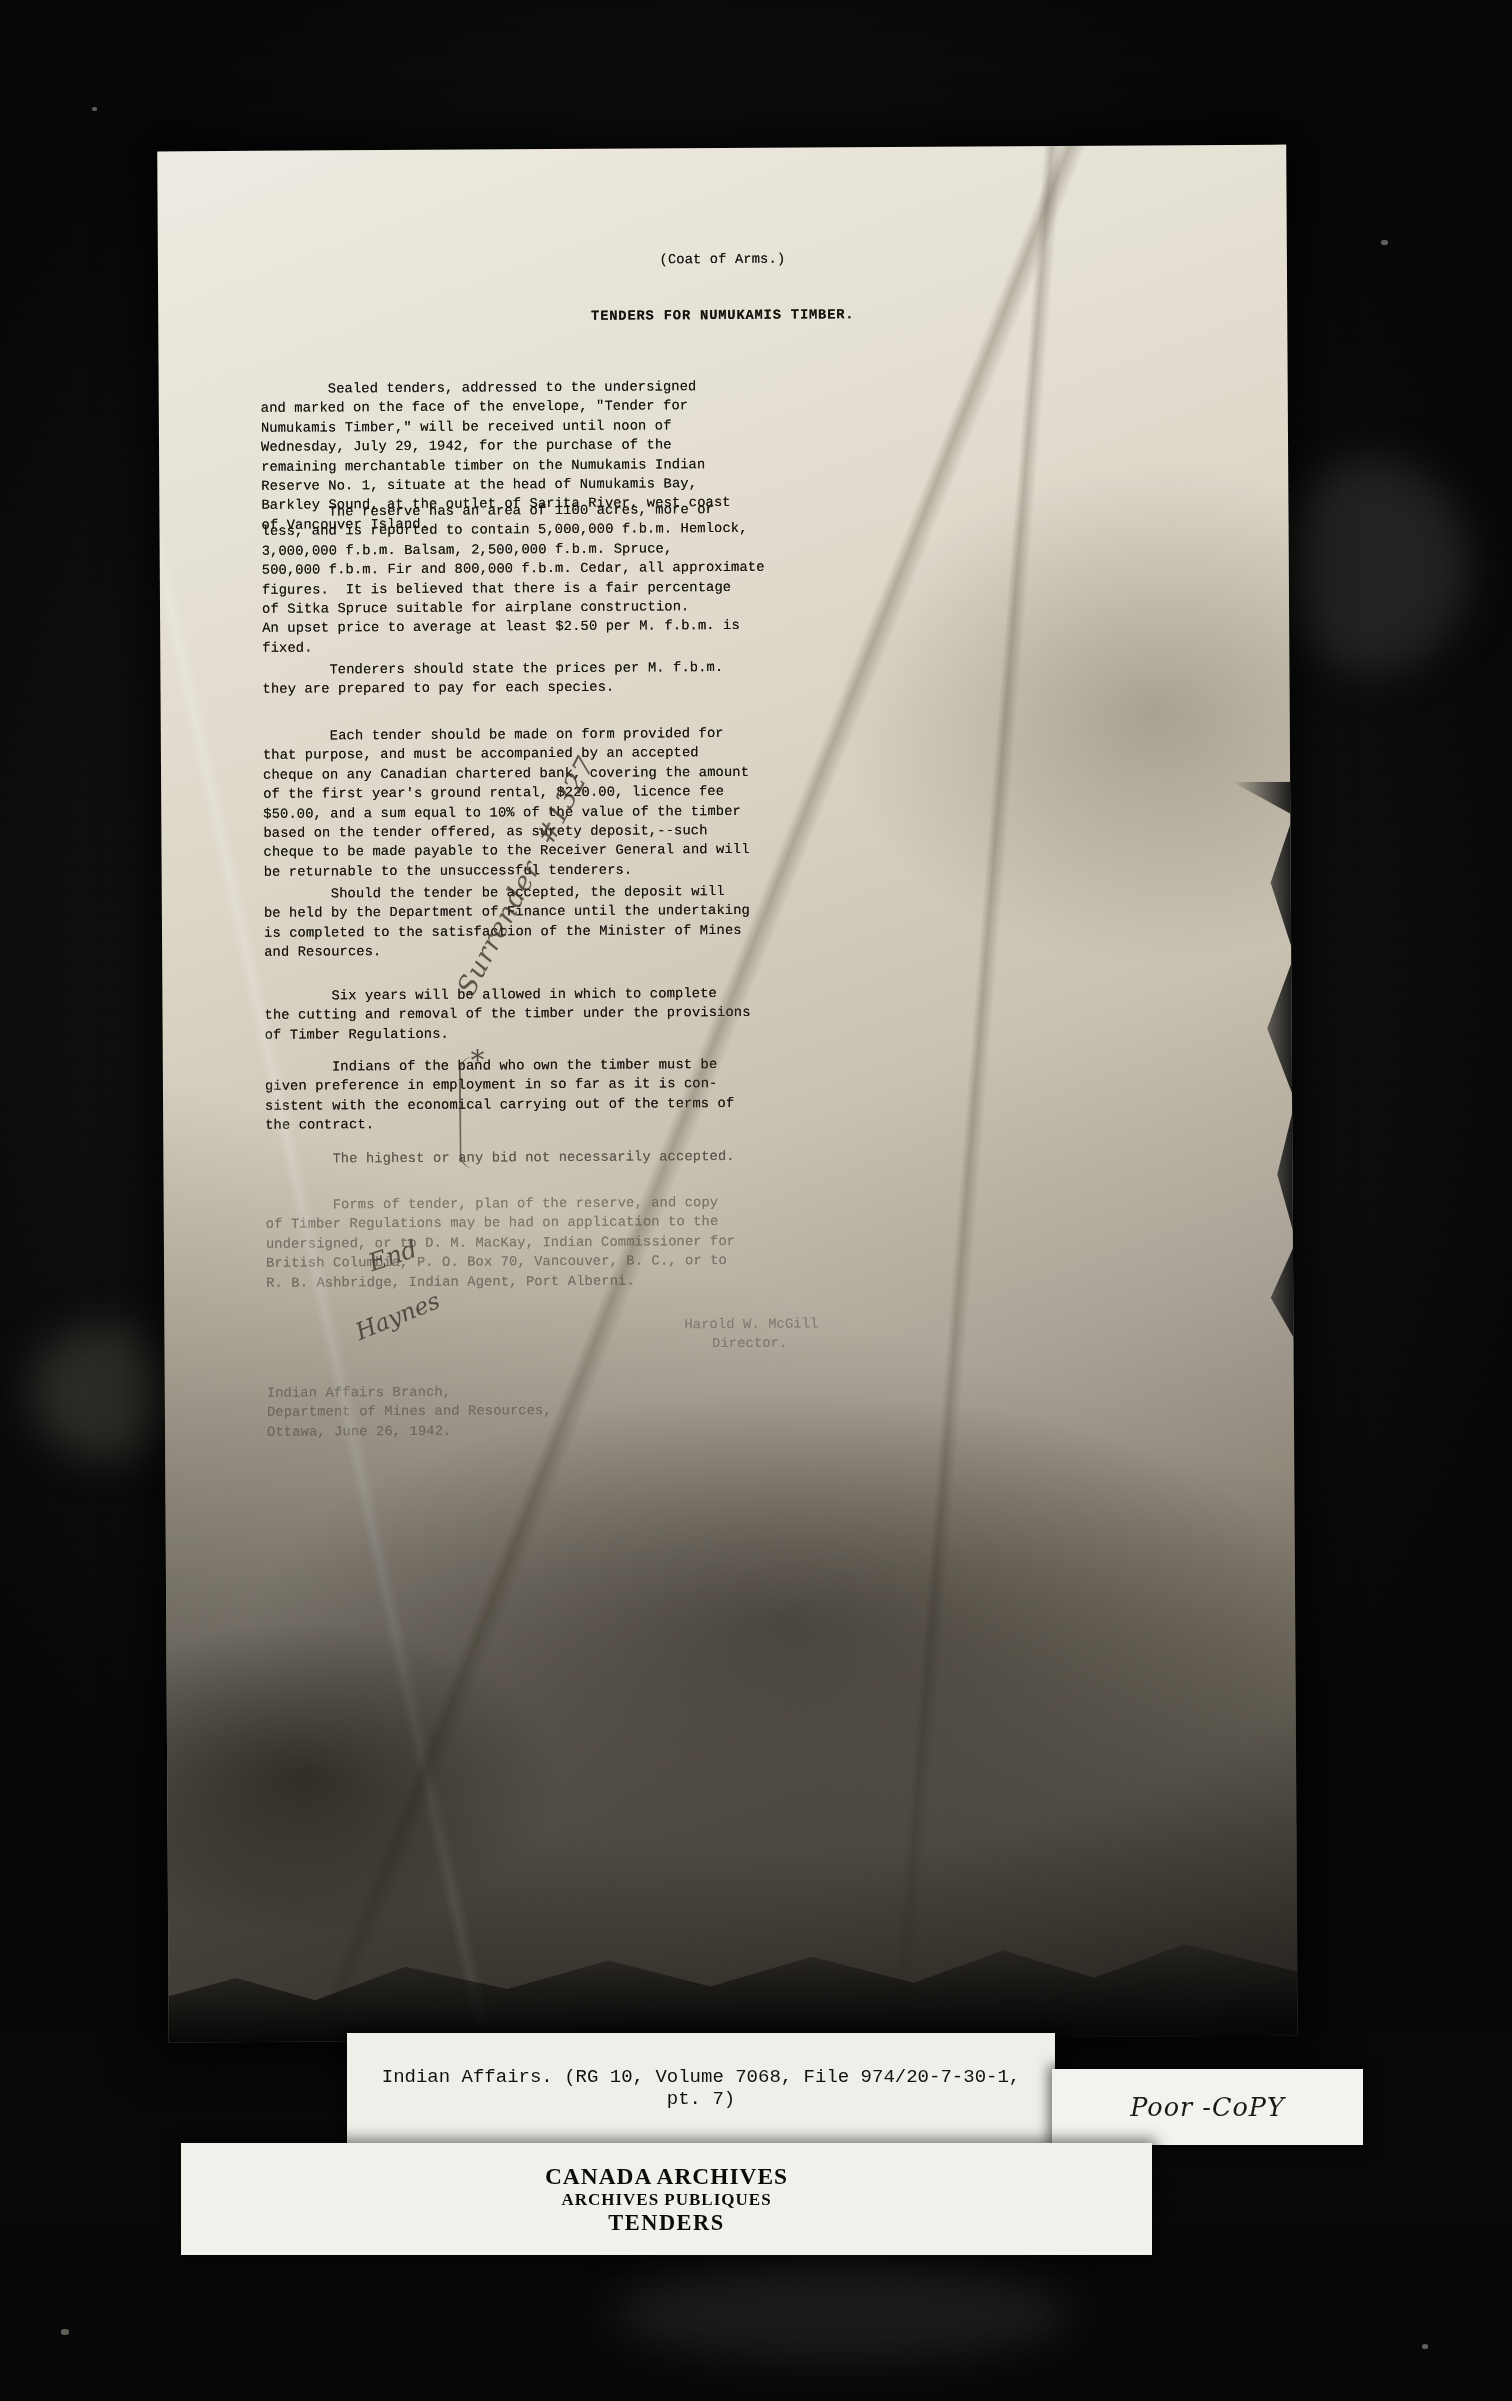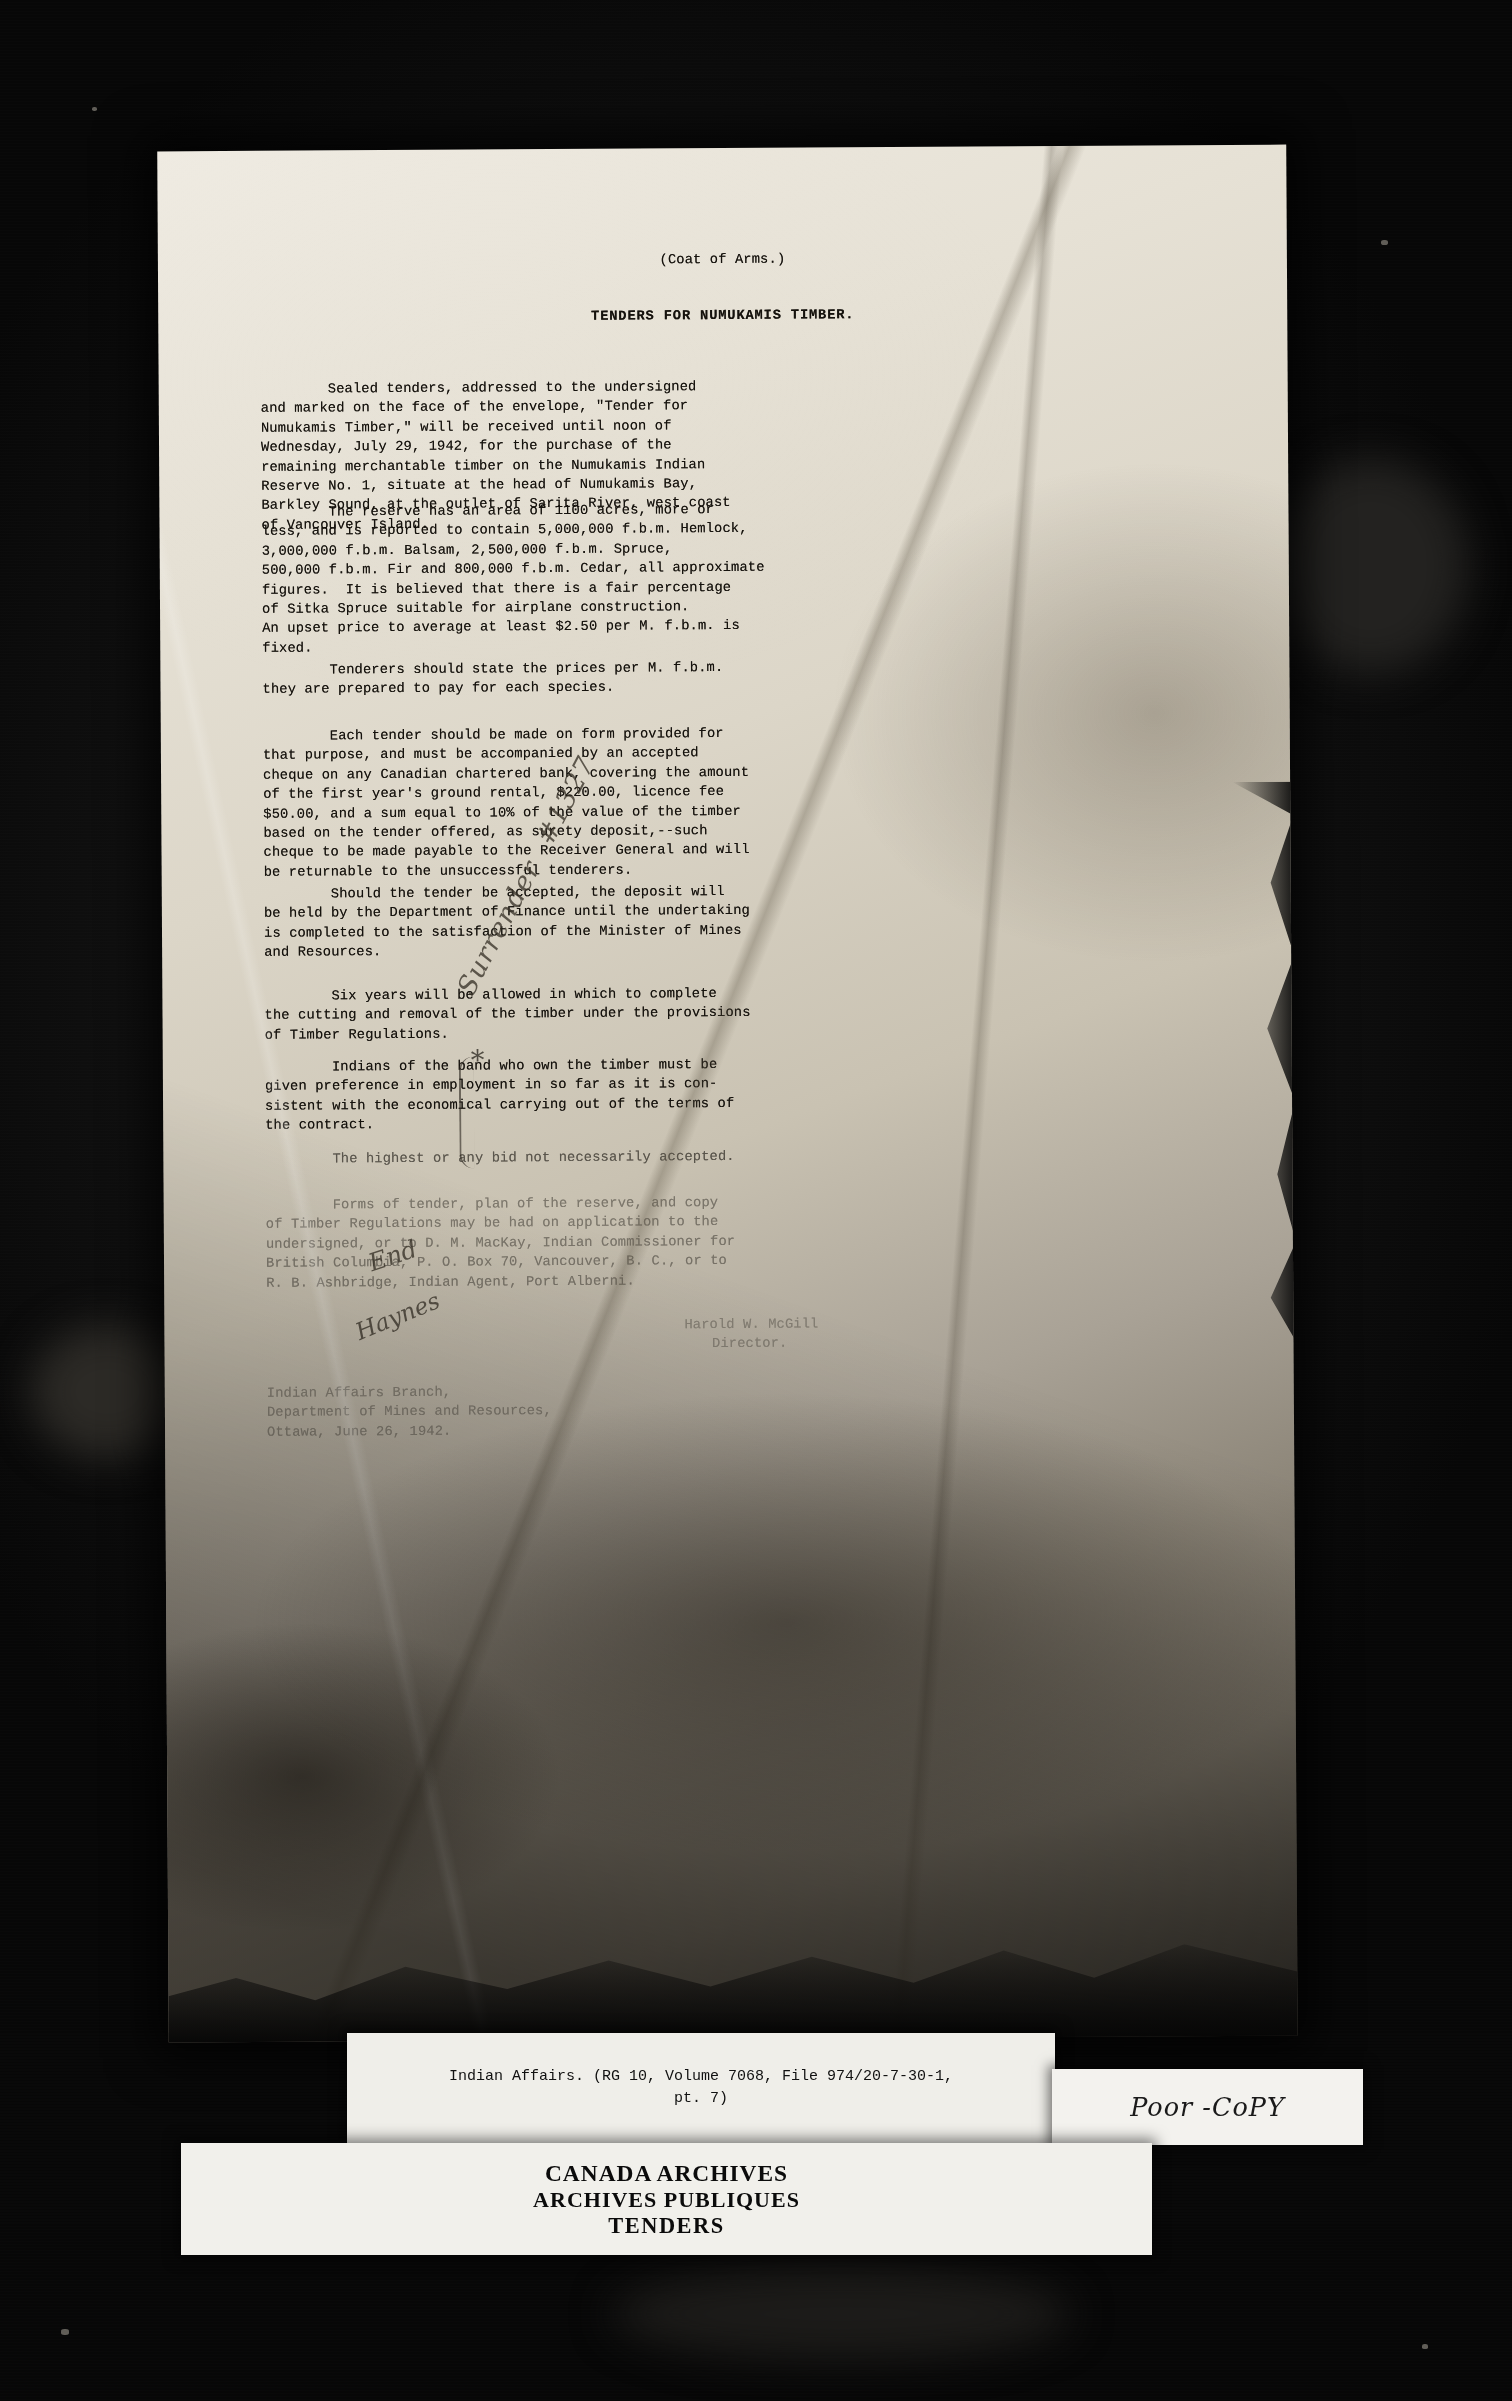--- a/index.html
+++ b/index.html
@@ -168,21 +168,21 @@
   
   #label-citation {
     position: absolute;
     left: 347px; top: 2033px;
     width: 708px; height: 110px;
     background: #efeee9;
     box-shadow: 0 0 13.3px 4.1px rgba(0,0,0,.55);
     display: flex; align-items: center; justify-content: center;
     color: #111;
     font-family: "Liberation Mono", monospace;
-    font-size: 15px;
+    font-size: 19px;
     line-height: 22.4px;
     text-align: center;
   }
   #label-poor-copy {
     position: absolute;
     left: 1052px; top: 2069px;
     width: 311px; height: 76px;
     background: #f3f2ee;
     box-shadow: 0 0 11.2px 3.6px rgba(0,0,0,.5);
     display: flex; align-items: center; justify-content: center;
@@ -199,21 +199,21 @@
     left: 181px; top: 2143px;
     width: 971px; height: 112px;
     background: #f1f0eb;
     box-shadow: 0 0 13.3px 4.1px rgba(0,0,0,.5);
     display: flex; flex-direction: column; align-items: center; justify-content: center;
     color: #0b0b0b;
     font-family: "Liberation Serif", serif;
     font-weight: bold;
   }
   #archives-en { font-size: 23.4px; letter-spacing: 1px; }
-  #archives-fr { font-size: 22px; letter-spacing: 1px; }
+  #archives-fr { font-size: 17px; letter-spacing: 1px; }
   #archives-country { font-size: 22.4px; letter-spacing: 1.5px; }
 
   
   .speck { position: absolute; background: #b9b4a8; border-radius: 40%; opacity: .5; }
 </style>
 </head>
 <body>
 
 <div id="scan-background">
   <div id="scan-noise"></div>

